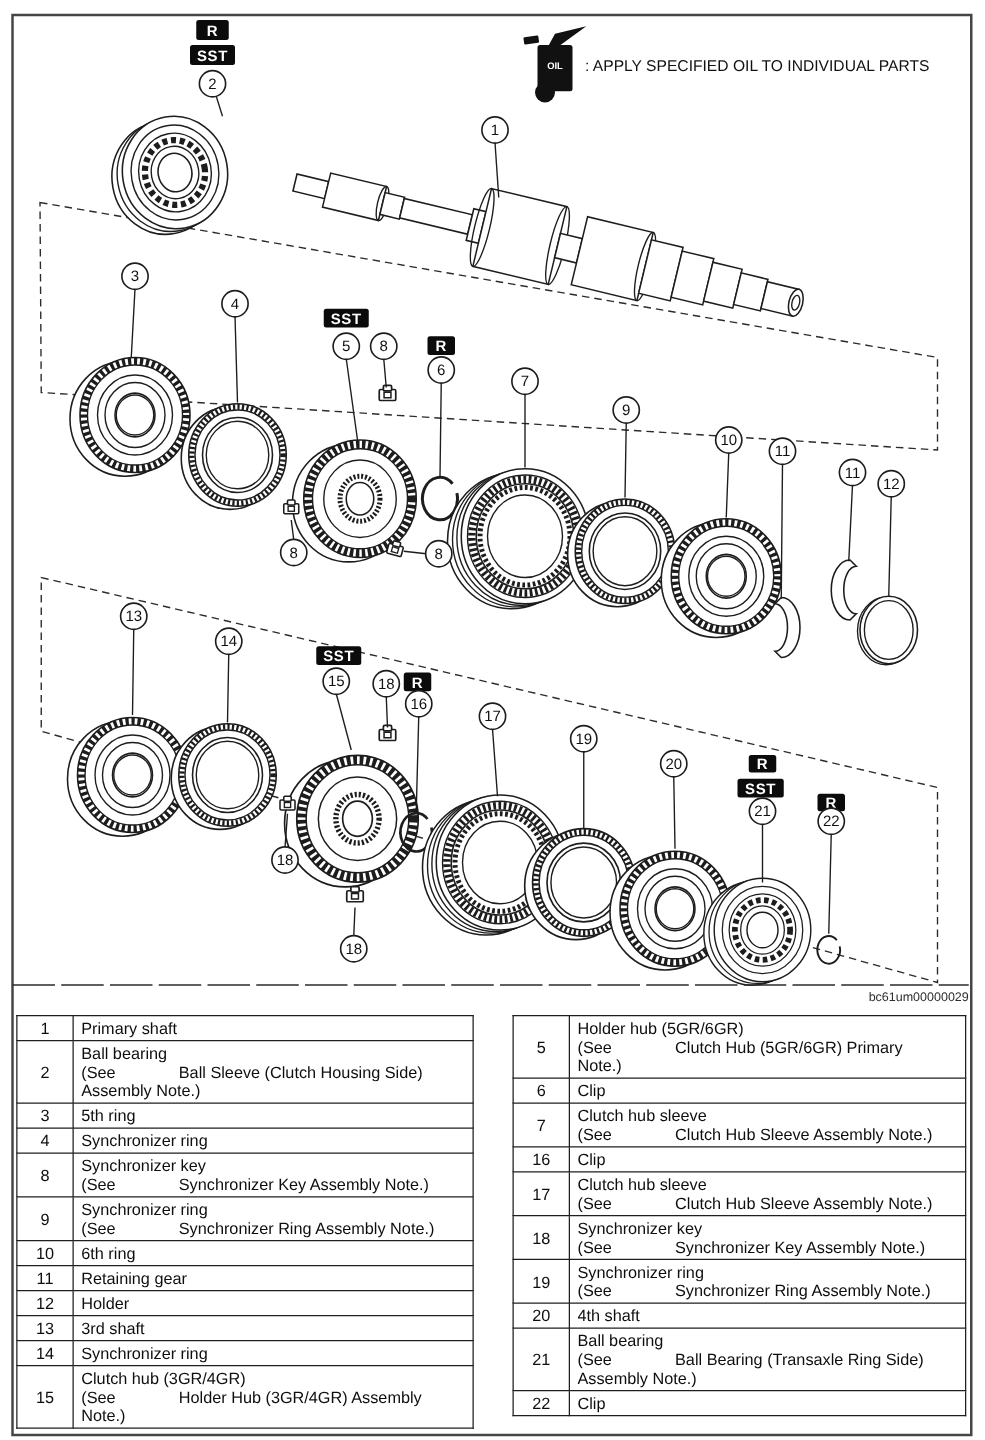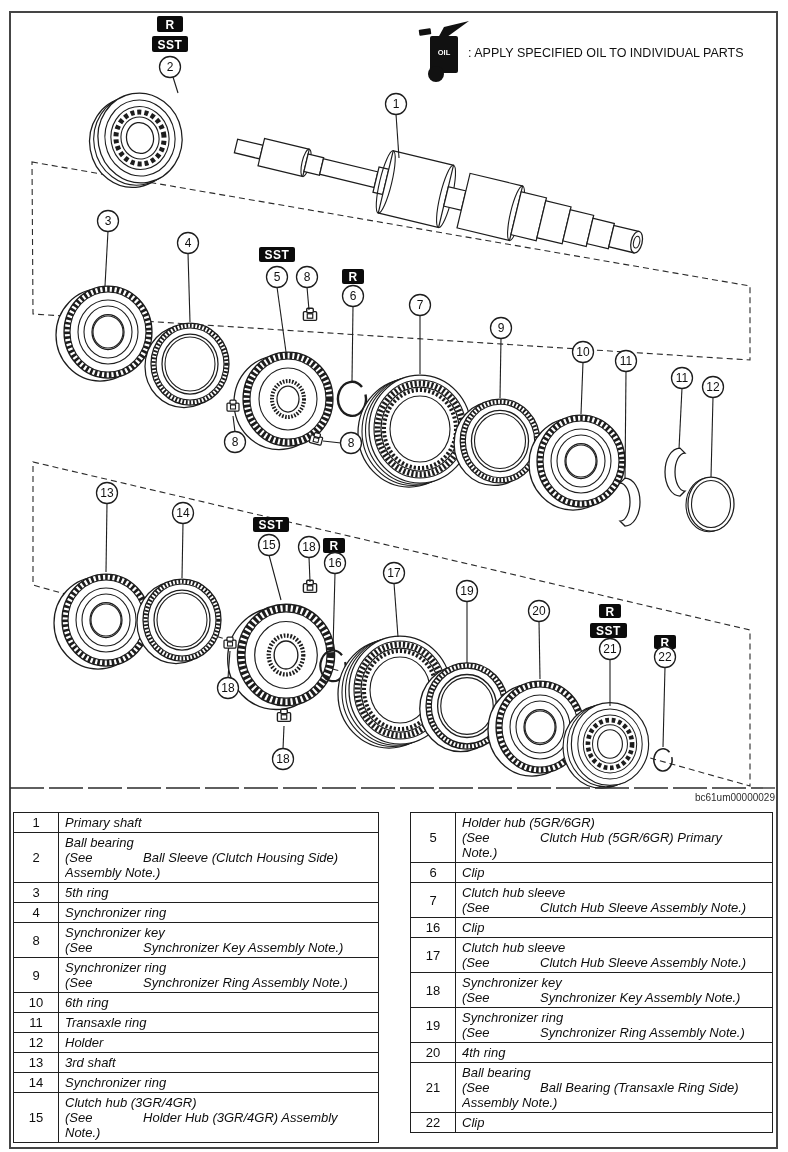--- a/index.html
+++ b/index.html
@@ -20,21 +20,21 @@
   .dashedbox{fill:none;stroke:#2b2b2b;stroke-width:1.1;stroke-dasharray:6 4;}
   .divline{stroke:#2b2b2b;stroke-width:1.3;stroke-dasharray:34 5;}
   .oil-text{font-size:12.5px;fill:#111;font-family:"Liberation Sans",sans-serif;}
   .oil-label{font-size:7.5px;font-weight:700;fill:#ffffff;text-anchor:middle;
              font-family:"Liberation Sans",sans-serif;}
   .code{font-size:10px;fill:#2e2e2e;text-anchor:end;font-family:"Liberation Sans",sans-serif;}
   
   .ptable{position:absolute;border-collapse:collapse;background:#fff;table-layout:fixed;}
   .ptable td{border:1.4px solid #1f1f1f;font-size:13px;color:#0e0e0e;vertical-align:middle;}
   .ptable td.num{width:40px;text-align:center;padding:2px 2px;}
-  .ptable td.desc{padding:2px 6px;font-style:italic;}
+  .ptable td.desc{padding:2px 6px;}
   .ptable .ln{white-space:pre;line-height:15px;overflow:hidden;}
   #tableL{left:13px;top:812px;width:366px;}
   #tableR{left:410px;top:812px;width:363px;}
 </style>
 </head>
 <body>
 
 <div class="page">
   <div class="frame"></div>
 
@@ -462,21 +462,21 @@
         </tr>
       <tr>
           <td class="num">10</td>
           <td class="desc">
             <div class="ln">6th ring</div>
           </td>
         </tr>
       <tr>
           <td class="num">11</td>
           <td class="desc">
-            <div class="ln">Transaxle ring</div>
+            <div class="ln">Retaining gear</div>
           </td>
         </tr>
       <tr>
           <td class="num">12</td>
           <td class="desc">
             <div class="ln">Holder</div>
           </td>
         </tr>
       <tr>
           <td class="num">13</td>
@@ -547,21 +547,21 @@
       <tr>
           <td class="num">19</td>
           <td class="desc">
             <div class="ln">Synchronizer ring</div>
             <div class="ln">(See              Synchronizer Ring Assembly Note.)</div>
           </td>
         </tr>
       <tr>
           <td class="num">20</td>
           <td class="desc">
-            <div class="ln">4th ring</div>
+            <div class="ln">4th shaft</div>
           </td>
         </tr>
       <tr>
           <td class="num">21</td>
           <td class="desc">
             <div class="ln">Ball bearing</div>
             <div class="ln">(See              Ball Bearing (Transaxle Ring Side)</div>
             <div class="ln">Assembly Note.)</div>
           </td>
         </tr>

